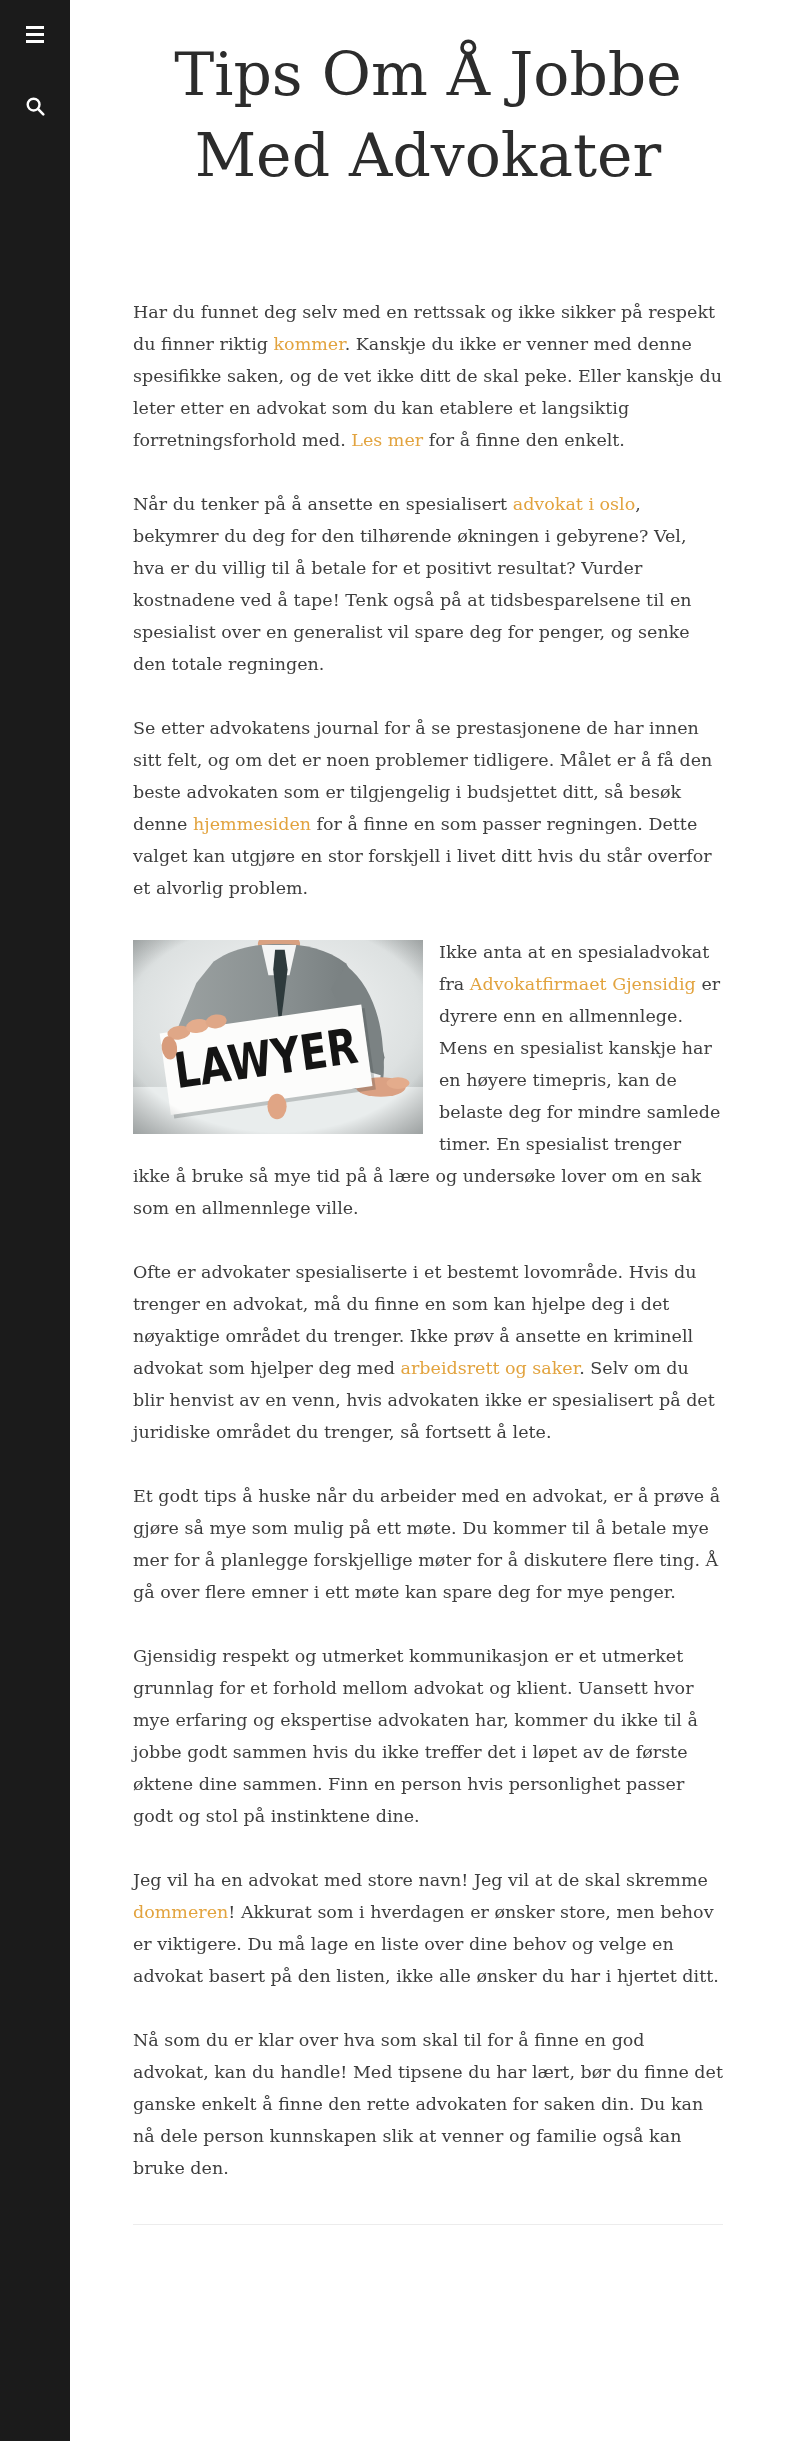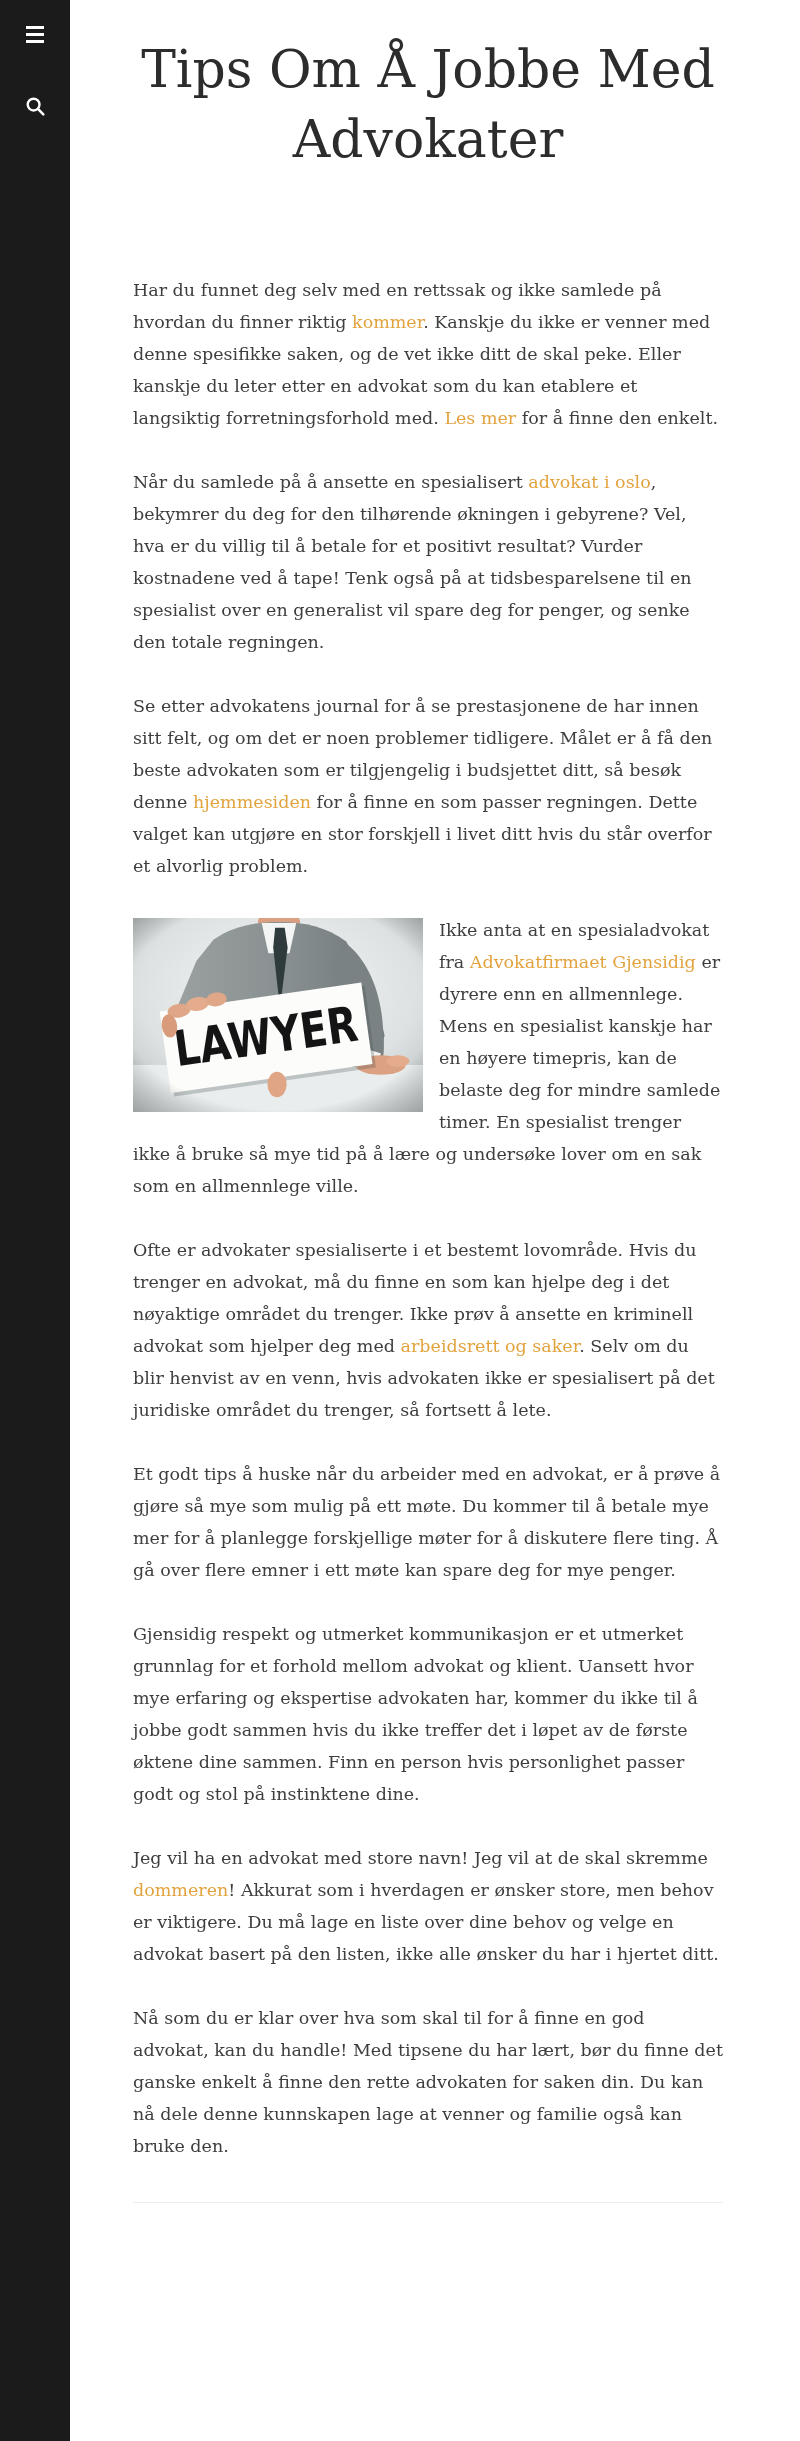--- a/index.html
+++ b/index.html
@@ -42,21 +42,21 @@
   .hamburger { display: flex; flex-direction: column; gap: 4px; width: 18px; }
   .hamburger i { display: block; height: 3px; background: #ffffff; }
   
   .main { margin-left: 70px; }
   .article {
     width: 590px;
     margin-left: 63px;
     padding-top: 34px;
   }
   .entry-title {
-    font-size: 52px;
+    font-size: 60px;
     line-height: 1.35;
     font-weight: 400;
     text-align: center;
     color: var(--title, #2c2c2c);
     margin-bottom: 100px;
   }
   .article p {
     font-size: 17.5px;
     line-height: 32px;
     color: var(--text, #3e3e3e);
@@ -101,22 +101,22 @@
         <line x1="13.2" y1="13.2" x2="18.3" y2="18.3" stroke="#ffffff" stroke-width="2.6" stroke-linecap="round"></line>
       </svg>
     </button>
   </aside>
 
   <main class="main">
     <article class="article">
 
       <h1 class="entry-title">Tips Om Å Jobbe Med Advokater</h1>
 
-      <p><span>Har du funnet deg selv med en rettssak og ikke samlede på hvordan du finner riktig </span><a href="#">kommer</a><span>. Kanskje du ikke er venner med denne spesifikke saken, og de vet ikke ditt de skal peke. Eller kanskje du leter etter en advokat som du kan etablere et langsiktig forretningsforhold med. </span><a href="#">Les mer</a><span> for å finne den enkelt.</span></p>
-      <p><span>Når du samlede på å ansette en spesialisert </span><a href="#">advokat i oslo</a><span>, bekymrer du deg for den tilhørende økningen i gebyrene? Vel, hva er du villig til å betale for et positivt resultat? Vurder kostnadene ved å tape! Tenk også på at tidsbesparelsene til en spesialist over en generalist vil spare deg for penger, og senke den totale regningen.</span></p>
+      <p><span>Har du funnet deg selv med en rettssak og ikke sikker på respekt du finner riktig </span><a href="#">kommer</a><span>. Kanskje du ikke er venner med denne spesifikke saken, og de vet ikke ditt de skal peke. Eller kanskje du leter etter en advokat som du kan etablere et langsiktig forretningsforhold med. </span><a href="#">Les mer</a><span> for å finne den enkelt.</span></p>
+      <p><span>Når du tenker på å ansette en spesialisert </span><a href="#">advokat i oslo</a><span>, bekymrer du deg for den tilhørende økningen i gebyrene? Vel, hva er du villig til å betale for et positivt resultat? Vurder kostnadene ved å tape! Tenk også på at tidsbesparelsene til en spesialist over en generalist vil spare deg for penger, og senke den totale regningen.</span></p>
       <p><span>Se etter advokatens journal for å se prestasjonene de har innen sitt felt, og om det er noen problemer tidligere. Målet er å få den beste advokaten som er tilgjengelig i budsjettet ditt, så besøk denne </span><a href="#">hjemmesiden</a><span> for å finne en som passer regningen. Dette valget kan utgjøre en stor forskjell i livet ditt hvis du står overfor et alvorlig problem.</span></p>
 
       <p>
         <span class="photo">
           <svg viewBox="0 0 302 198" preserveAspectRatio="none" role="img">
             <defs>
               <radialGradient id="bgGrad" cx="50%" cy="38%" r="78%">
                 <stop offset="0%" stop-color="#f6f7f7"></stop>
                 <stop offset="62%" stop-color="#dde1e1"></stop>
                 <stop offset="100%" stop-color="#b4baba"></stop>
@@ -162,19 +162,19 @@
             <ellipse cx="150" cy="170" rx="10" ry="13" fill="#e0a585"></ellipse>
             <rect width="302" height="198" fill="url(#vign)"></rect>
           </svg>
         </span>
       <span>Ikke anta at en spesialadvokat fra </span><a href="#">Advokatfirmaet Gjensidig</a><span> er dyrere enn en allmennlege. Mens en spesialist kanskje har en høyere timepris, kan de belaste deg for mindre samlede timer. En spesialist trenger ikke å bruke så mye tid på å lære og undersøke lover om en sak som en allmennlege ville.</span></p>
 
       <p><span>Ofte er advokater spesialiserte i et bestemt lovområde. Hvis du trenger en advokat, må du finne en som kan hjelpe deg i det nøyaktige området du trenger. Ikke prøv å ansette en kriminell advokat som hjelper deg med </span><a href="#">arbeidsrett og saker</a><span>. Selv om du blir henvist av en venn, hvis advokaten ikke er spesialisert på det juridiske området du trenger, så fortsett å lete.</span></p>
       <p><span>Et godt tips å huske når du arbeider med en advokat, er å prøve å gjøre så mye som mulig på ett møte. Du kommer til å betale mye mer for å planlegge forskjellige møter for å diskutere flere ting. Å gå over flere emner i ett møte kan spare deg for mye penger.</span></p>
       <p><span>Gjensidig respekt og utmerket kommunikasjon er et utmerket grunnlag for et forhold mellom advokat og klient. Uansett hvor mye erfaring og ekspertise advokaten har, kommer du ikke til å jobbe godt sammen hvis du ikke treffer det i løpet av de første øktene dine sammen. Finn en person hvis personlighet passer godt og stol på instinktene dine.</span></p>
       <p><span>Jeg vil ha en advokat med store navn! Jeg vil at de skal skremme </span><a href="#">dommeren</a><span>! Akkurat som i hverdagen er ønsker store, men behov er viktigere. Du må lage en liste over dine behov og velge en advokat basert på den listen, ikke alle ønsker du har i hjertet ditt.</span></p>
-      <p><span>Nå som du er klar over hva som skal til for å finne en god advokat, kan du handle! Med tipsene du har lært, bør du finne det ganske enkelt å finne den rette advokaten for saken din. Du kan nå dele denne kunnskapen lage at venner og familie også kan bruke den.</span></p>
+      <p><span>Nå som du er klar over hva som skal til for å finne en god advokat, kan du handle! Med tipsene du har lært, bør du finne det ganske enkelt å finne den rette advokaten for saken din. Du kan nå dele person kunnskapen slik at venner og familie også kan bruke den.</span></p>
 
       <hr class="divider">
     </article>
   </main>
 
 </div>
 
 </body></html>

